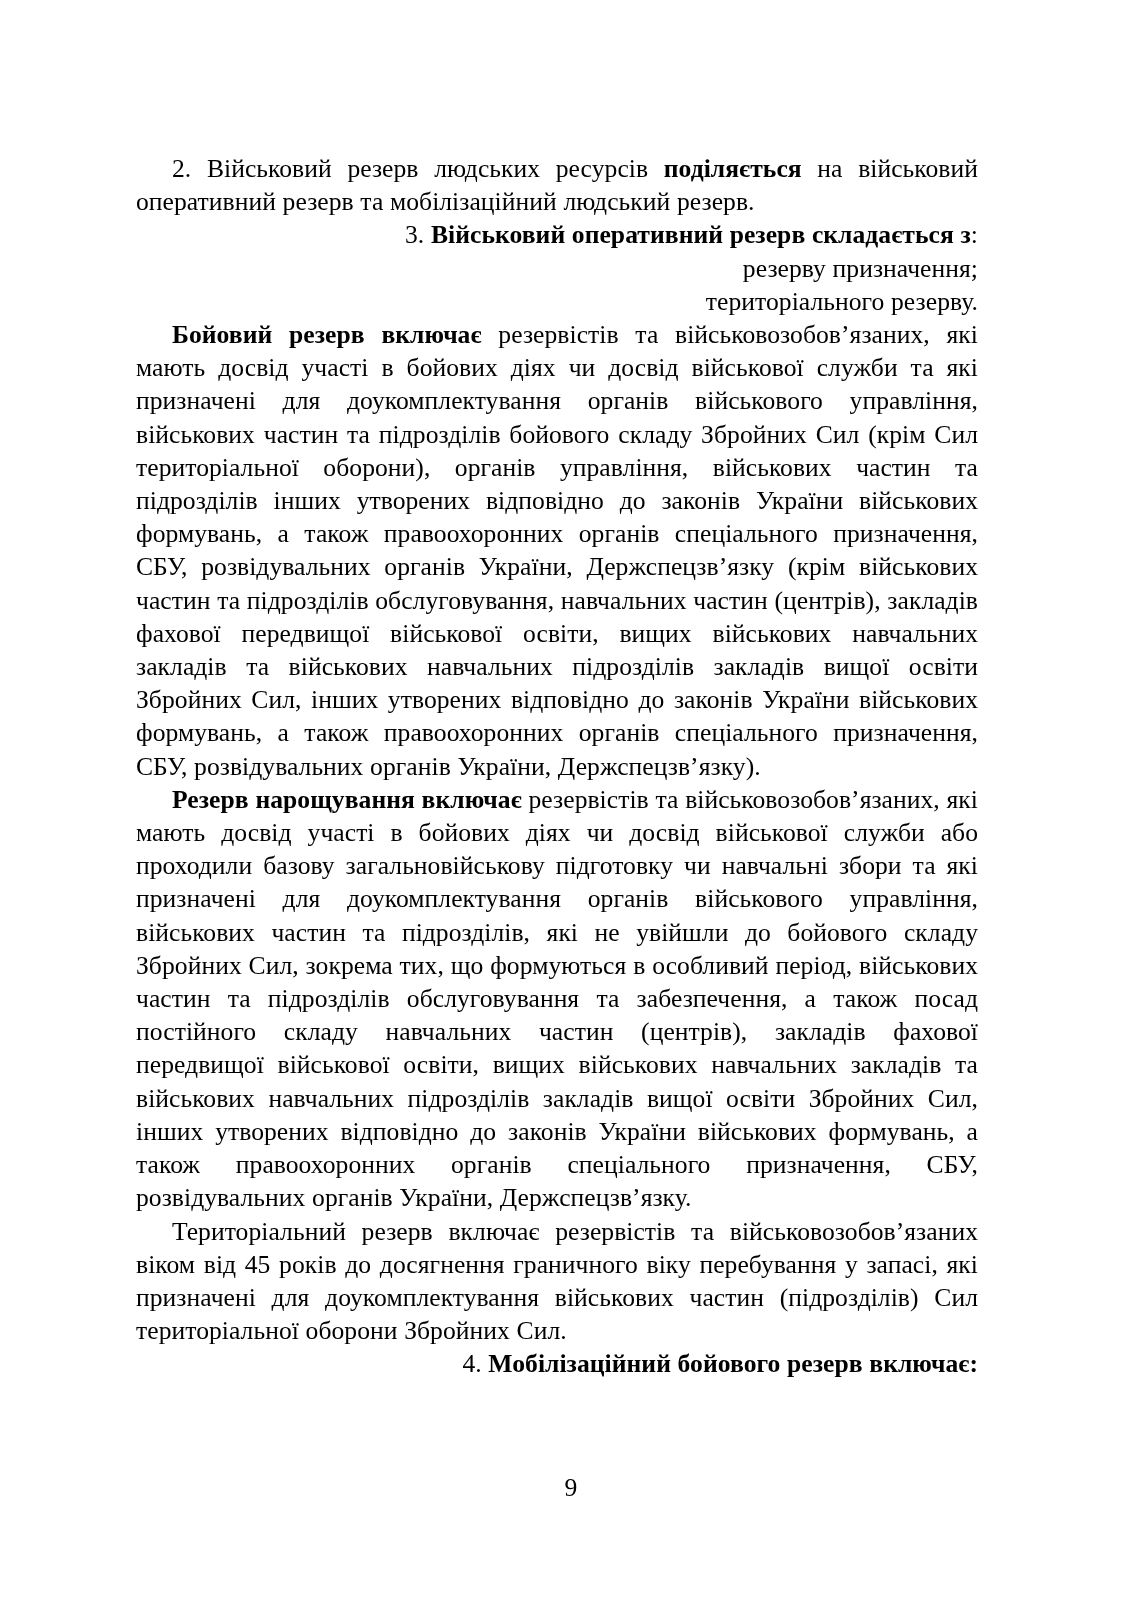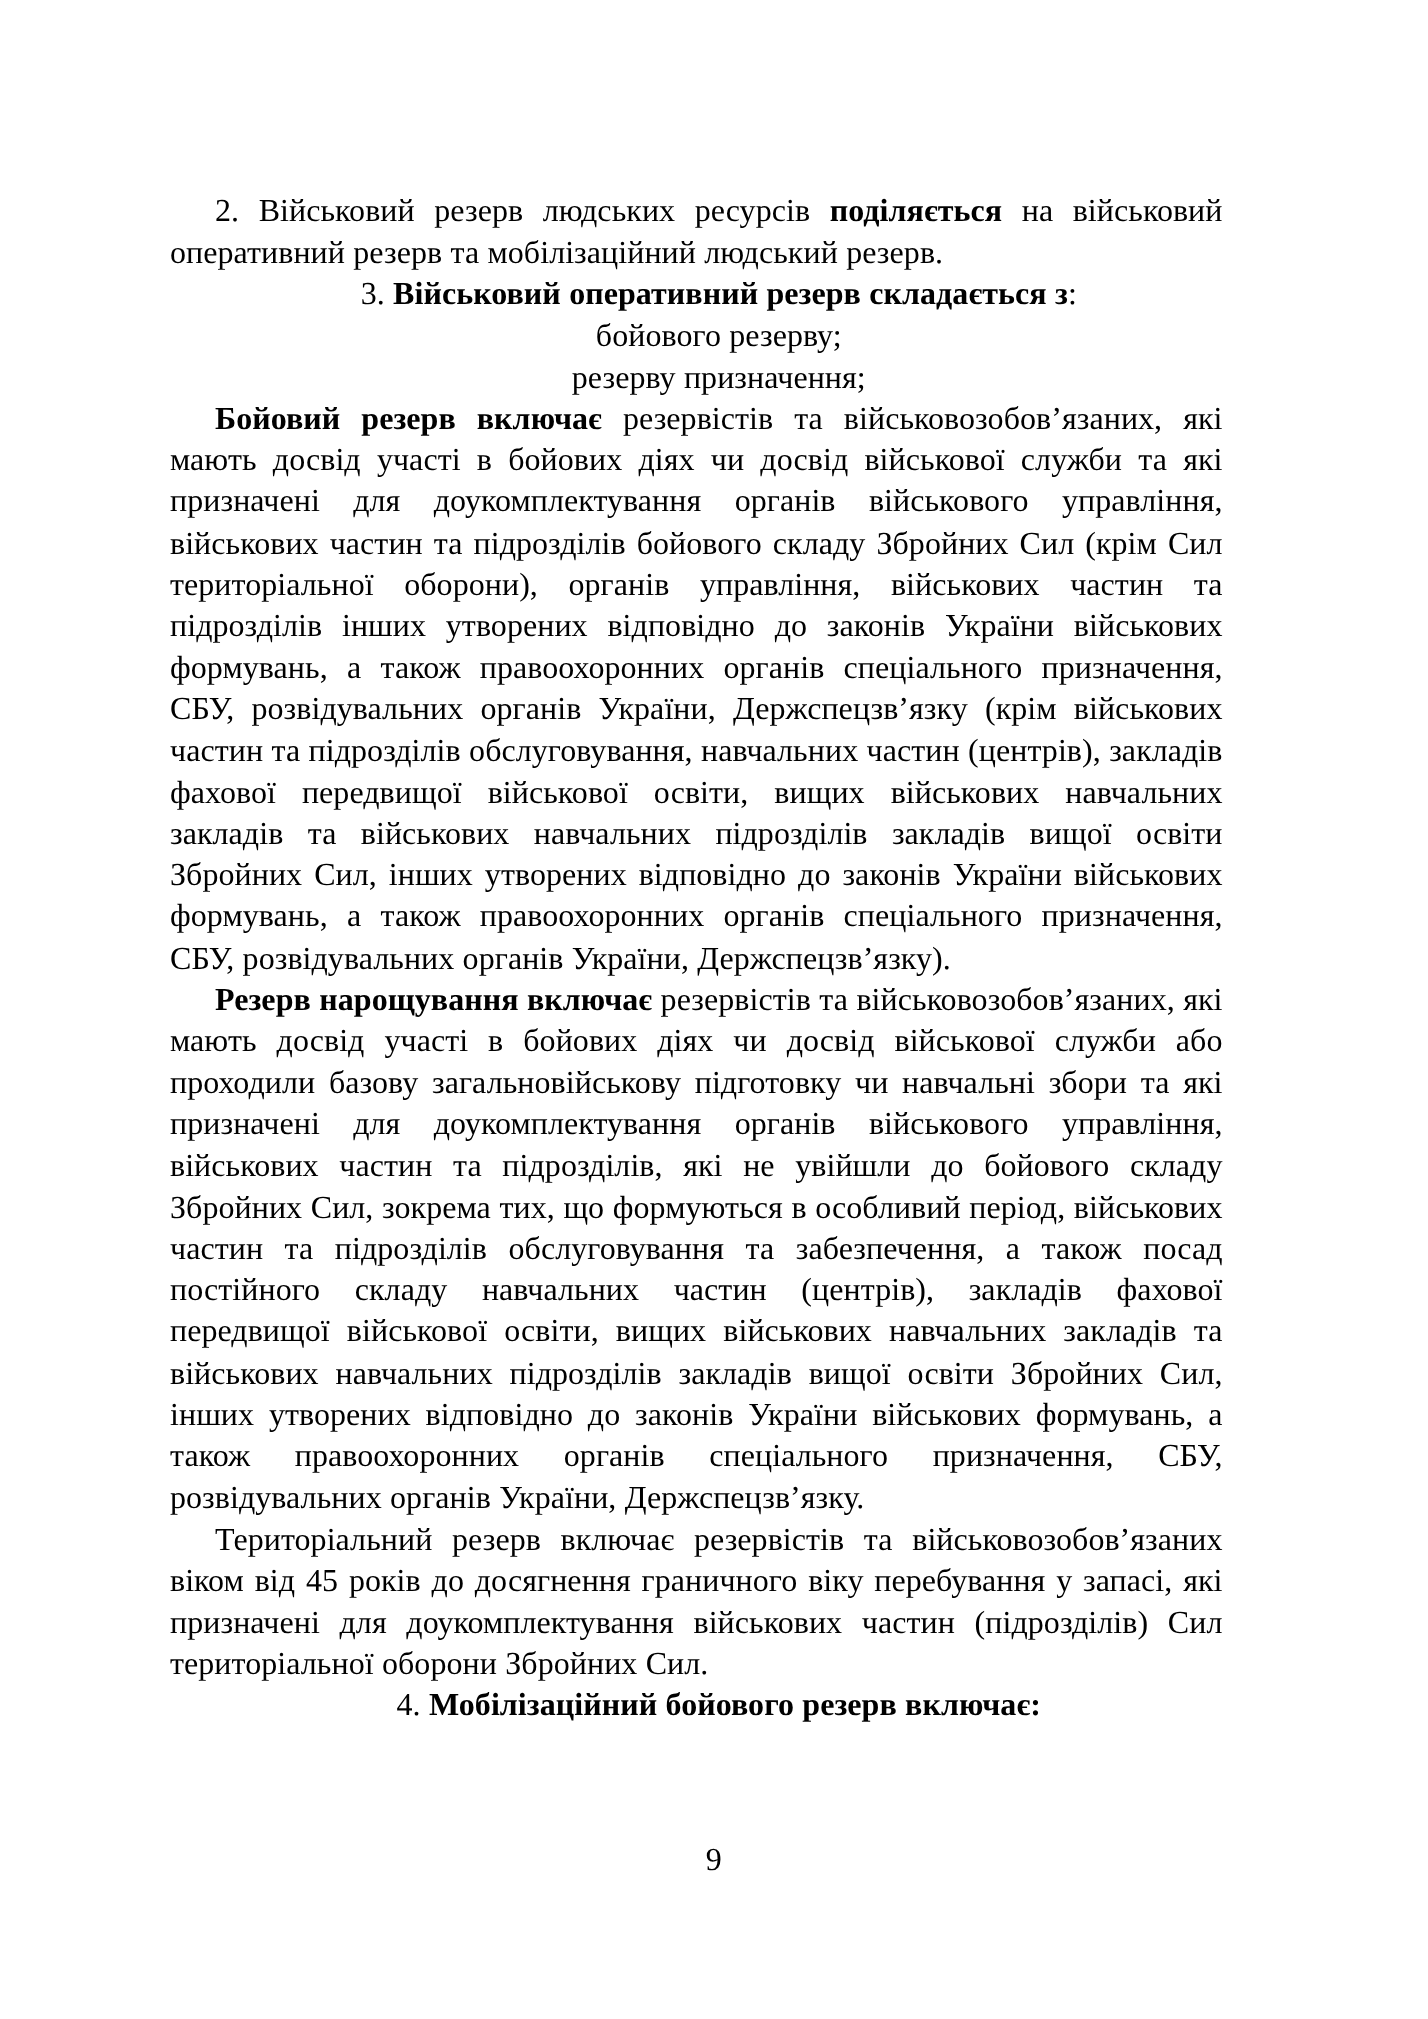--- a/index.html
+++ b/index.html
@@ -33,21 +33,21 @@
     text-align: justify;
     text-justify: inter-word;
     text-indent: 36px;
     letter-spacing: 0.05px;
     word-spacing: 0.2px;
     -webkit-hyphens: none;
     hyphens: none;
   }
   p.para.list-item {
     text-indent: 36px;
-    text-align: center;
+    text-align: right;
   }
   b.bold {
     font-weight: bold;
   }
   .page-number {
     position: absolute;
     left: 0;
     top: 1473px;
     width: 1142px;
     text-align: center;
@@ -61,22 +61,22 @@
   }
 </style>
 </head>
 <body>
 
 <div class="page">
 
   <div class="text-block">
       <p class="para"><span>2. Військовий резерв людських ресурсів </span><b class="bold">поділяється</b><span> на військовий оперативний резерв та мобілізаційний людський резерв.</span></p>
       <p class="para list-item"><span>3. </span><b class="bold">Військовий оперативний резерв складається з</b><span>:</span></p>
-      <p class="para list-item"><span>бойового резерву;</span></p>
       <p class="para list-item"><span>резерву призначення;</span></p>
+      <p class="para list-item"><span>територіального резерву.</span></p>
       <p class="para"><b class="bold">Бойовий резерв включає</b><span> резервістів та військовозобов’язаних, які мають досвід участі в бойових діях чи досвід військової служби та які призначені для доукомплектування органів військового управління, військових частин та підрозділів бойового складу Збройних Сил (крім Сил територіальної оборони), органів управління, військових частин та підрозділів інших утворених відповідно до законів України військових формувань, а також правоохоронних органів спеціального призначення, СБУ, розвідувальних органів України, Держспецзв’язку (крім військових частин та підрозділів обслуговування, навчальних частин (центрів), закладів фахової передвищої військової освіти, вищих військових навчальних закладів та військових навчальних підрозділів закладів вищої освіти Збройних Сил, інших утворених відповідно до законів України військових формувань, а також правоохоронних органів спеціального призначення, СБУ, розвідувальних органів України, Держспецзв’язку).</span></p>
       <p class="para"><b class="bold">Резерв нарощування включає</b><span> резервістів та військовозобов’язаних, які мають досвід участі в бойових діях чи досвід військової служби або проходили базову загальновійськову підготовку чи навчальні збори та які призначені для доукомплектування органів військового управління, військових частин та підрозділів, які не увійшли до бойового складу Збройних Сил, зокрема тих, що формуються в особливий період, військових частин та підрозділів обслуговування та забезпечення, а також посад постійного складу навчальних частин (центрів), закладів фахової передвищої військової освіти, вищих військових навчальних закладів та військових навчальних підрозділів закладів вищої освіти Збройних Сил, інших утворених відповідно до законів України військових формувань, а також правоохоронних органів спеціального призначення, СБУ, розвідувальних органів України, Держспецзв’язку.</span></p>
       <p class="para"><span>Територіальний резерв включає резервістів та військовозобов’язаних віком від 45 років до досягнення граничного віку перебування у запасі, які призначені для доукомплектування військових частин (підрозділів) Сил територіальної оборони Збройних Сил.</span></p>
       <p class="para list-item"><span>4. </span><b class="bold">Мобілізаційний бойового резерв включає:</b></p>
     </div>
 
   <div class="page-number">9</div>
 
 </div>
 

